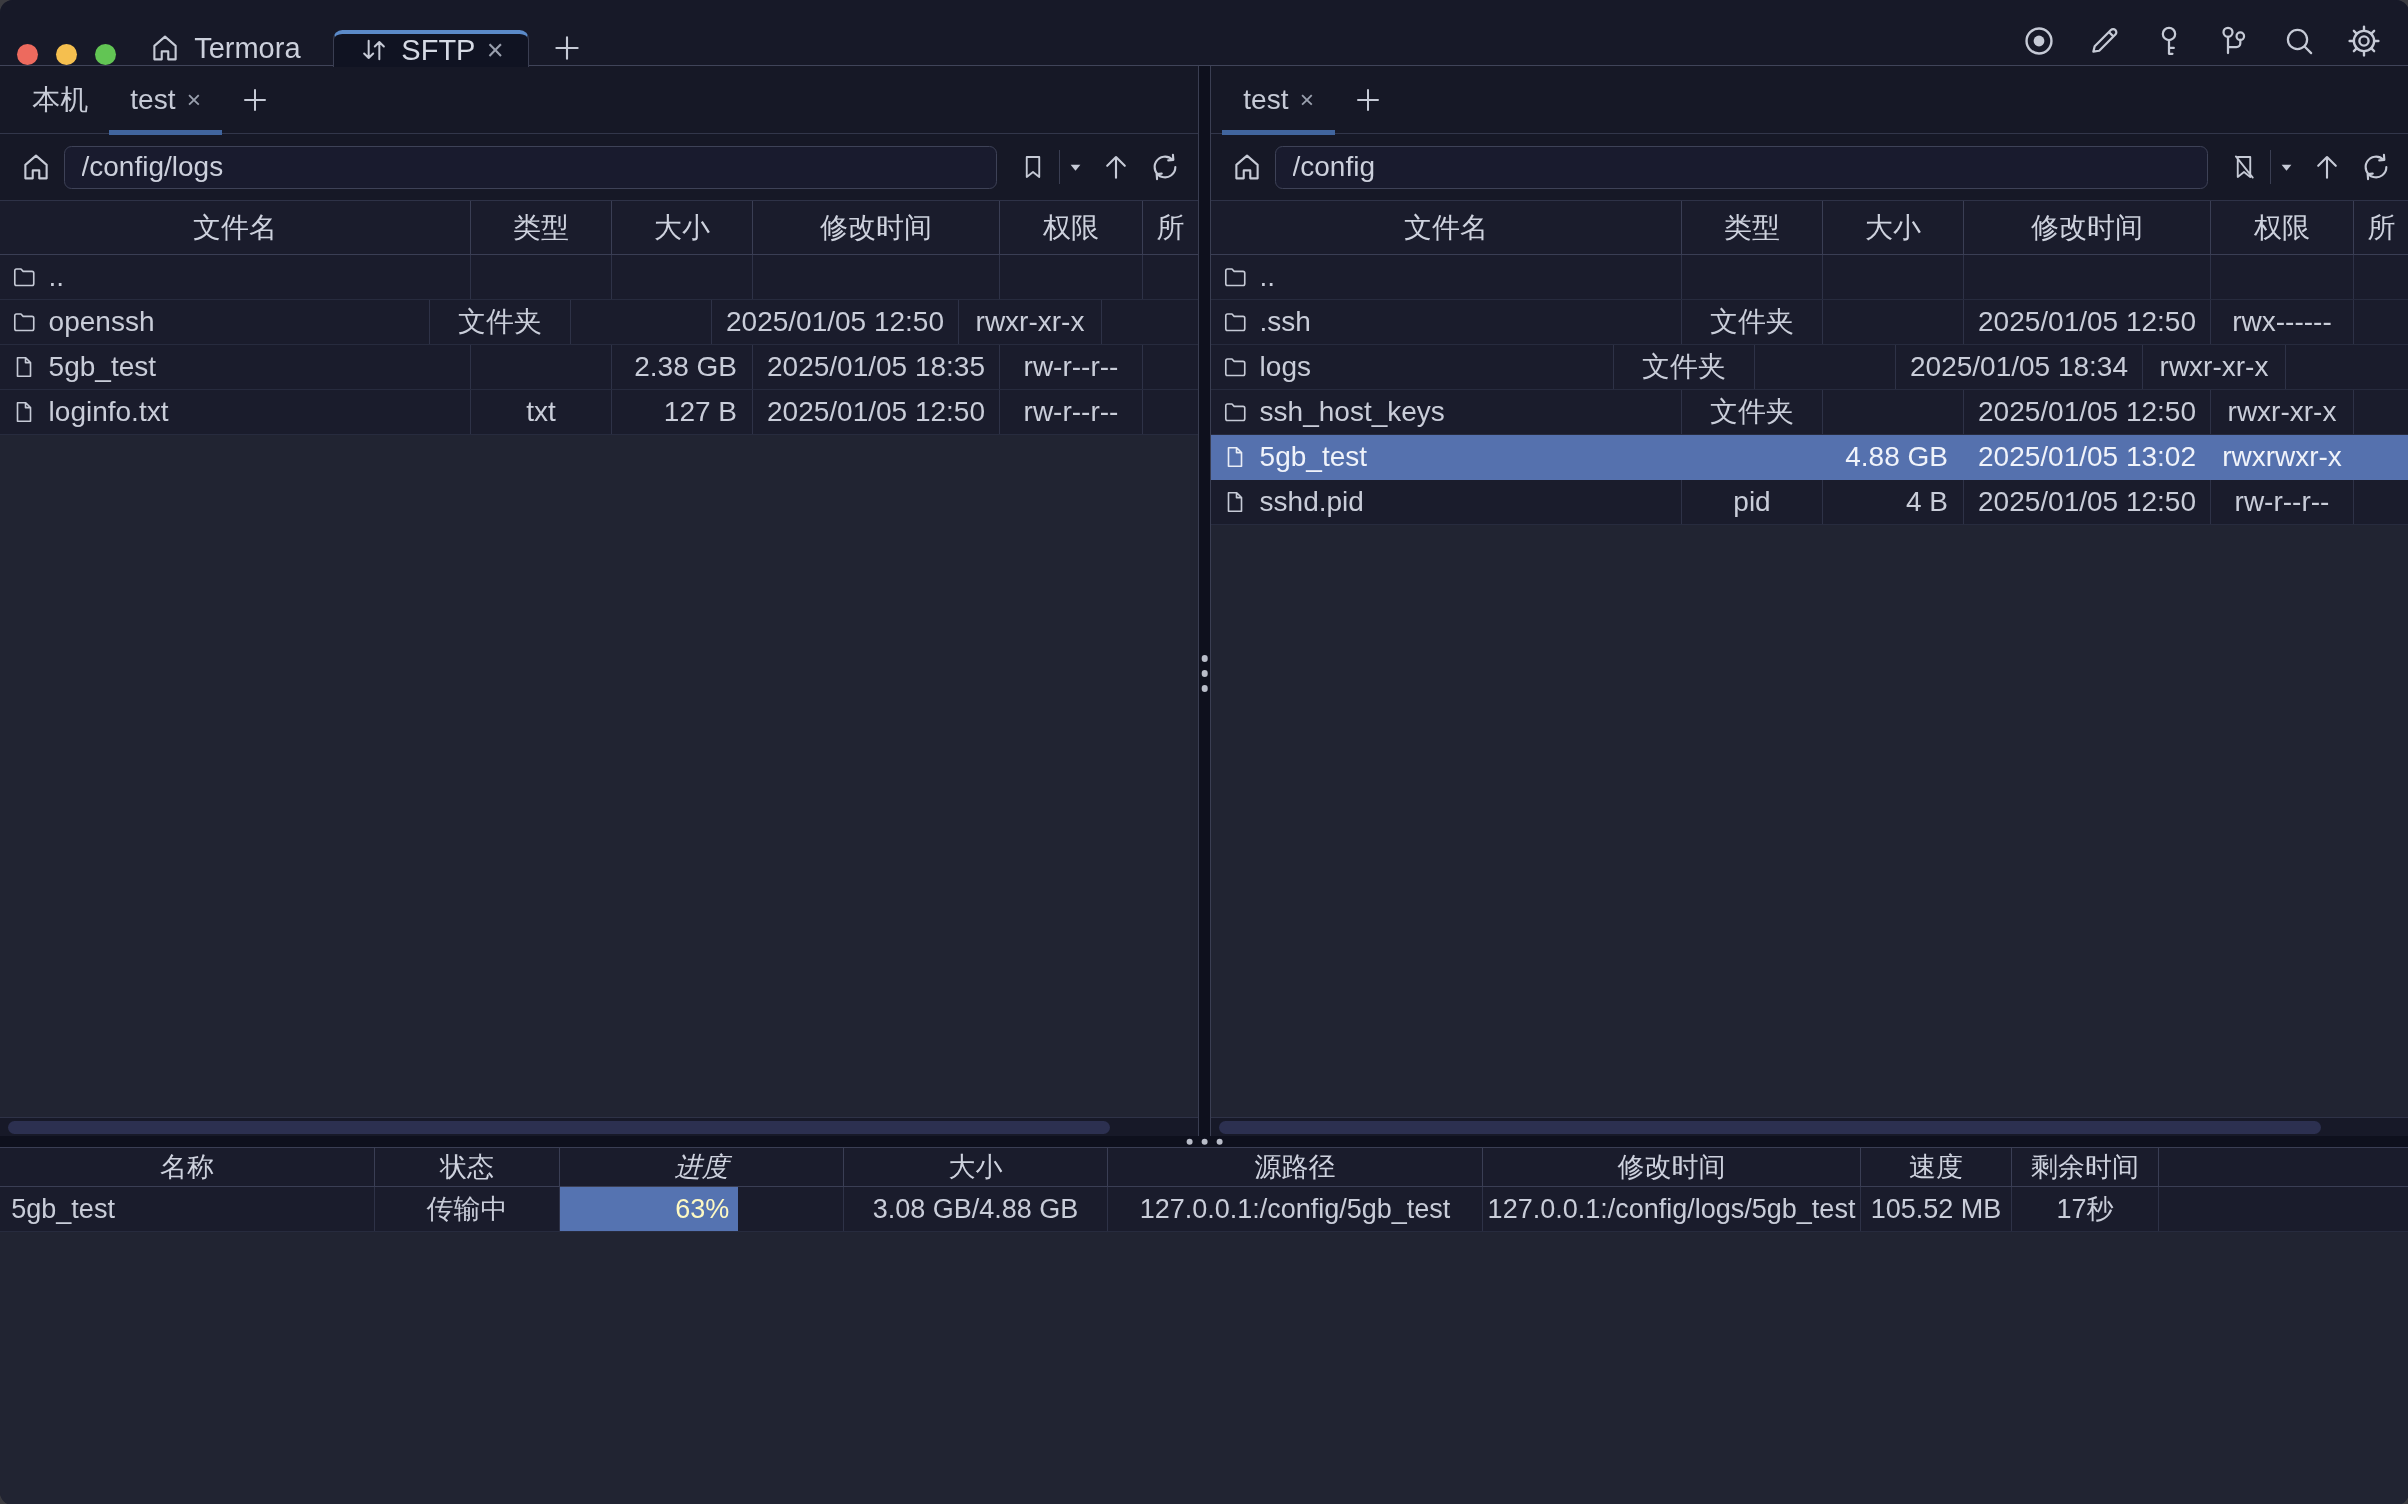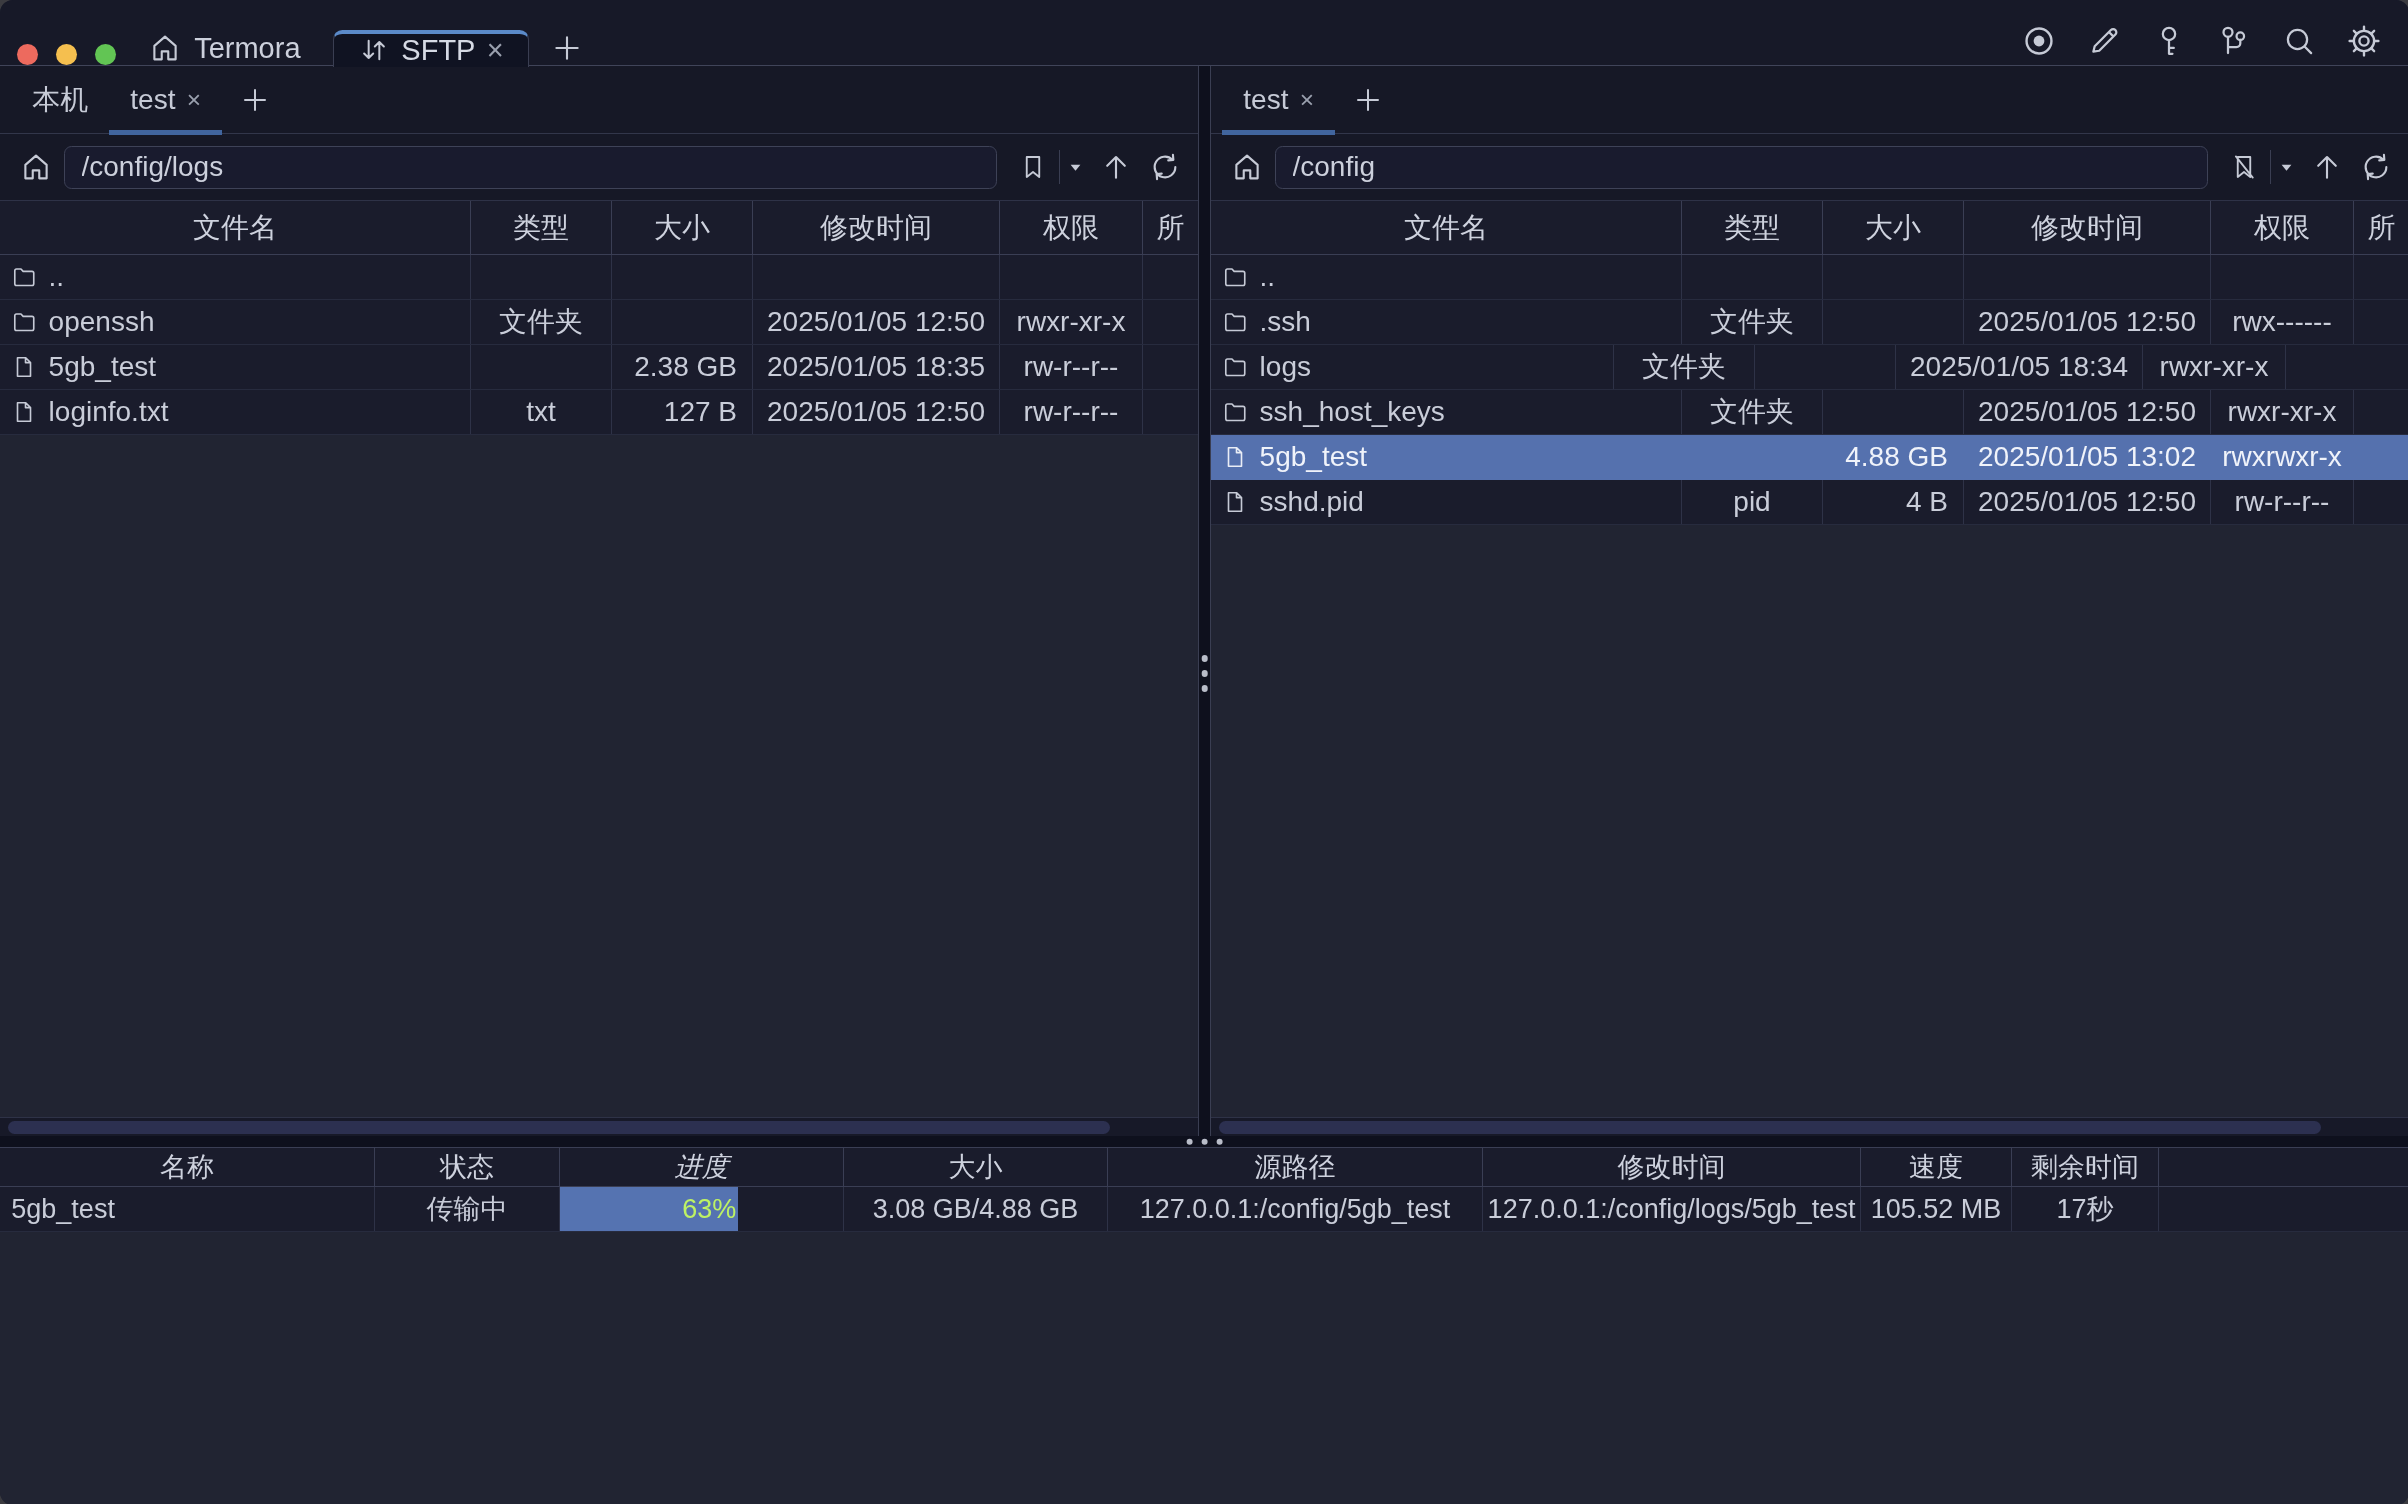--- a/index.html
+++ b/index.html
@@ -73,21 +73,21 @@
   .hgrip{position:absolute;top:50%;left:50%;transform:translate(-50%,-50%);display:flex;gap:8.5px;}
   .xfer-head{display:flex;height:40px;background:var(--tablebg);border-top:0.9px solid var(--hgrid);border-bottom:0.9px solid var(--hgrid);flex:none;}
   .xfer-head .xcell{color:#ced2de;justify-content:center;border-right:0.9px solid var(--hgrid);}
   .xrow{display:flex;height:45px;background:var(--tablebg);border-bottom:0.9px solid var(--rowline);flex:none;}
   .xcell{display:flex;align-items:center;font-size:27px;overflow:hidden;white-space:nowrap;flex:none;}
   .xrow .xcell{border-right:0.9px solid var(--gridline);}
   .xcell.leftal{padding-left:11.3px;}
   .xcell.center{justify-content:center;}
   .xcell.last{flex:1;border-right:none;}
   .progcell{position:relative;padding:0;}
-  .progfill{height:100%;background:var(--prog);display:flex;align-items:center;justify-content:flex-end;padding-right:2px;color:#bef264;font-size:27px;}
+  .progfill{height:100%;background:var(--prog);display:flex;align-items:center;justify-content:flex-end;padding-right:9px;color:#fef9c3;font-size:27px;}
   .bottomfill{flex:1;background:var(--filler);}
 </style>
 </head>
 <body>
 
 <div class="window">
 
   <div class="titlebar">
     <div class="lights">
       <span class="light l-red"></span>
@@ -222,21 +222,21 @@
               </span>
               <span>..</span>
             </div>
             <div class="fcell center" style="width: 141px;"></div>
             <div class="fcell rightal" style="width: 141px;"></div>
             <div class="fcell center" style="width: 247px;"></div>
             <div class="fcell center" style="width: 143px;"></div>
             <div class="fcell last"></div>
           </div>
           <div class="frow">
-            <div class="fcell namec" style="width: 471px; text-align: center;">
+            <div class="fcell namec" style="width: 430px; text-align: center;">
               <span>
                 <svg width="26" height="26" viewBox="0 0 24 24">
                   <path d="M3.5 6.2c0-.9.7-1.6 1.6-1.6h4.1l2 2.2h8.2c.9 0 1.6.7 1.6 1.6v9.8c0 .9-.7 1.6-1.6 1.6H5.1c-.9 0-1.6-.7-1.6-1.6z"></path>
                 </svg>
               </span>
               <span>openssh</span>
             </div>
             <div class="fcell center" style="width: 141px;">文件夹</div>
             <div class="fcell rightal" style="width: 141px;"></div>
             <div class="fcell center" style="width: 247px;">2025/01/05 12:50</div>

